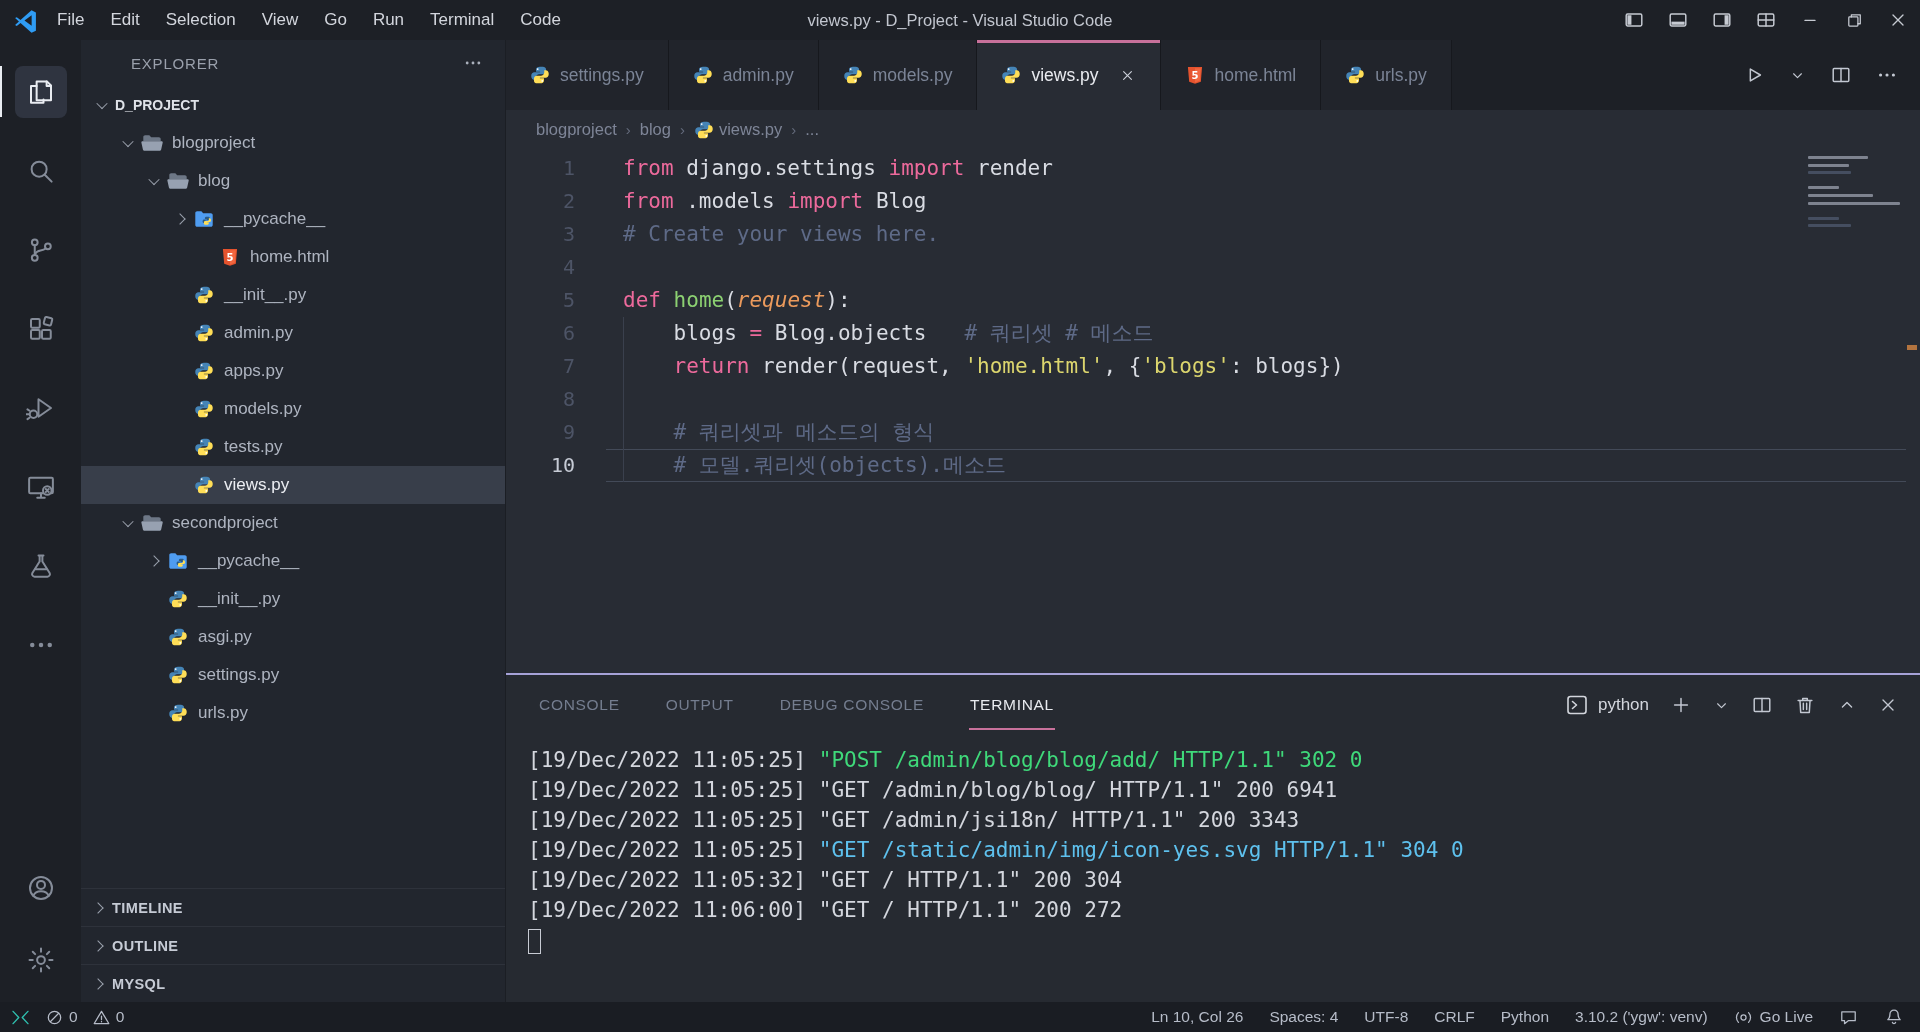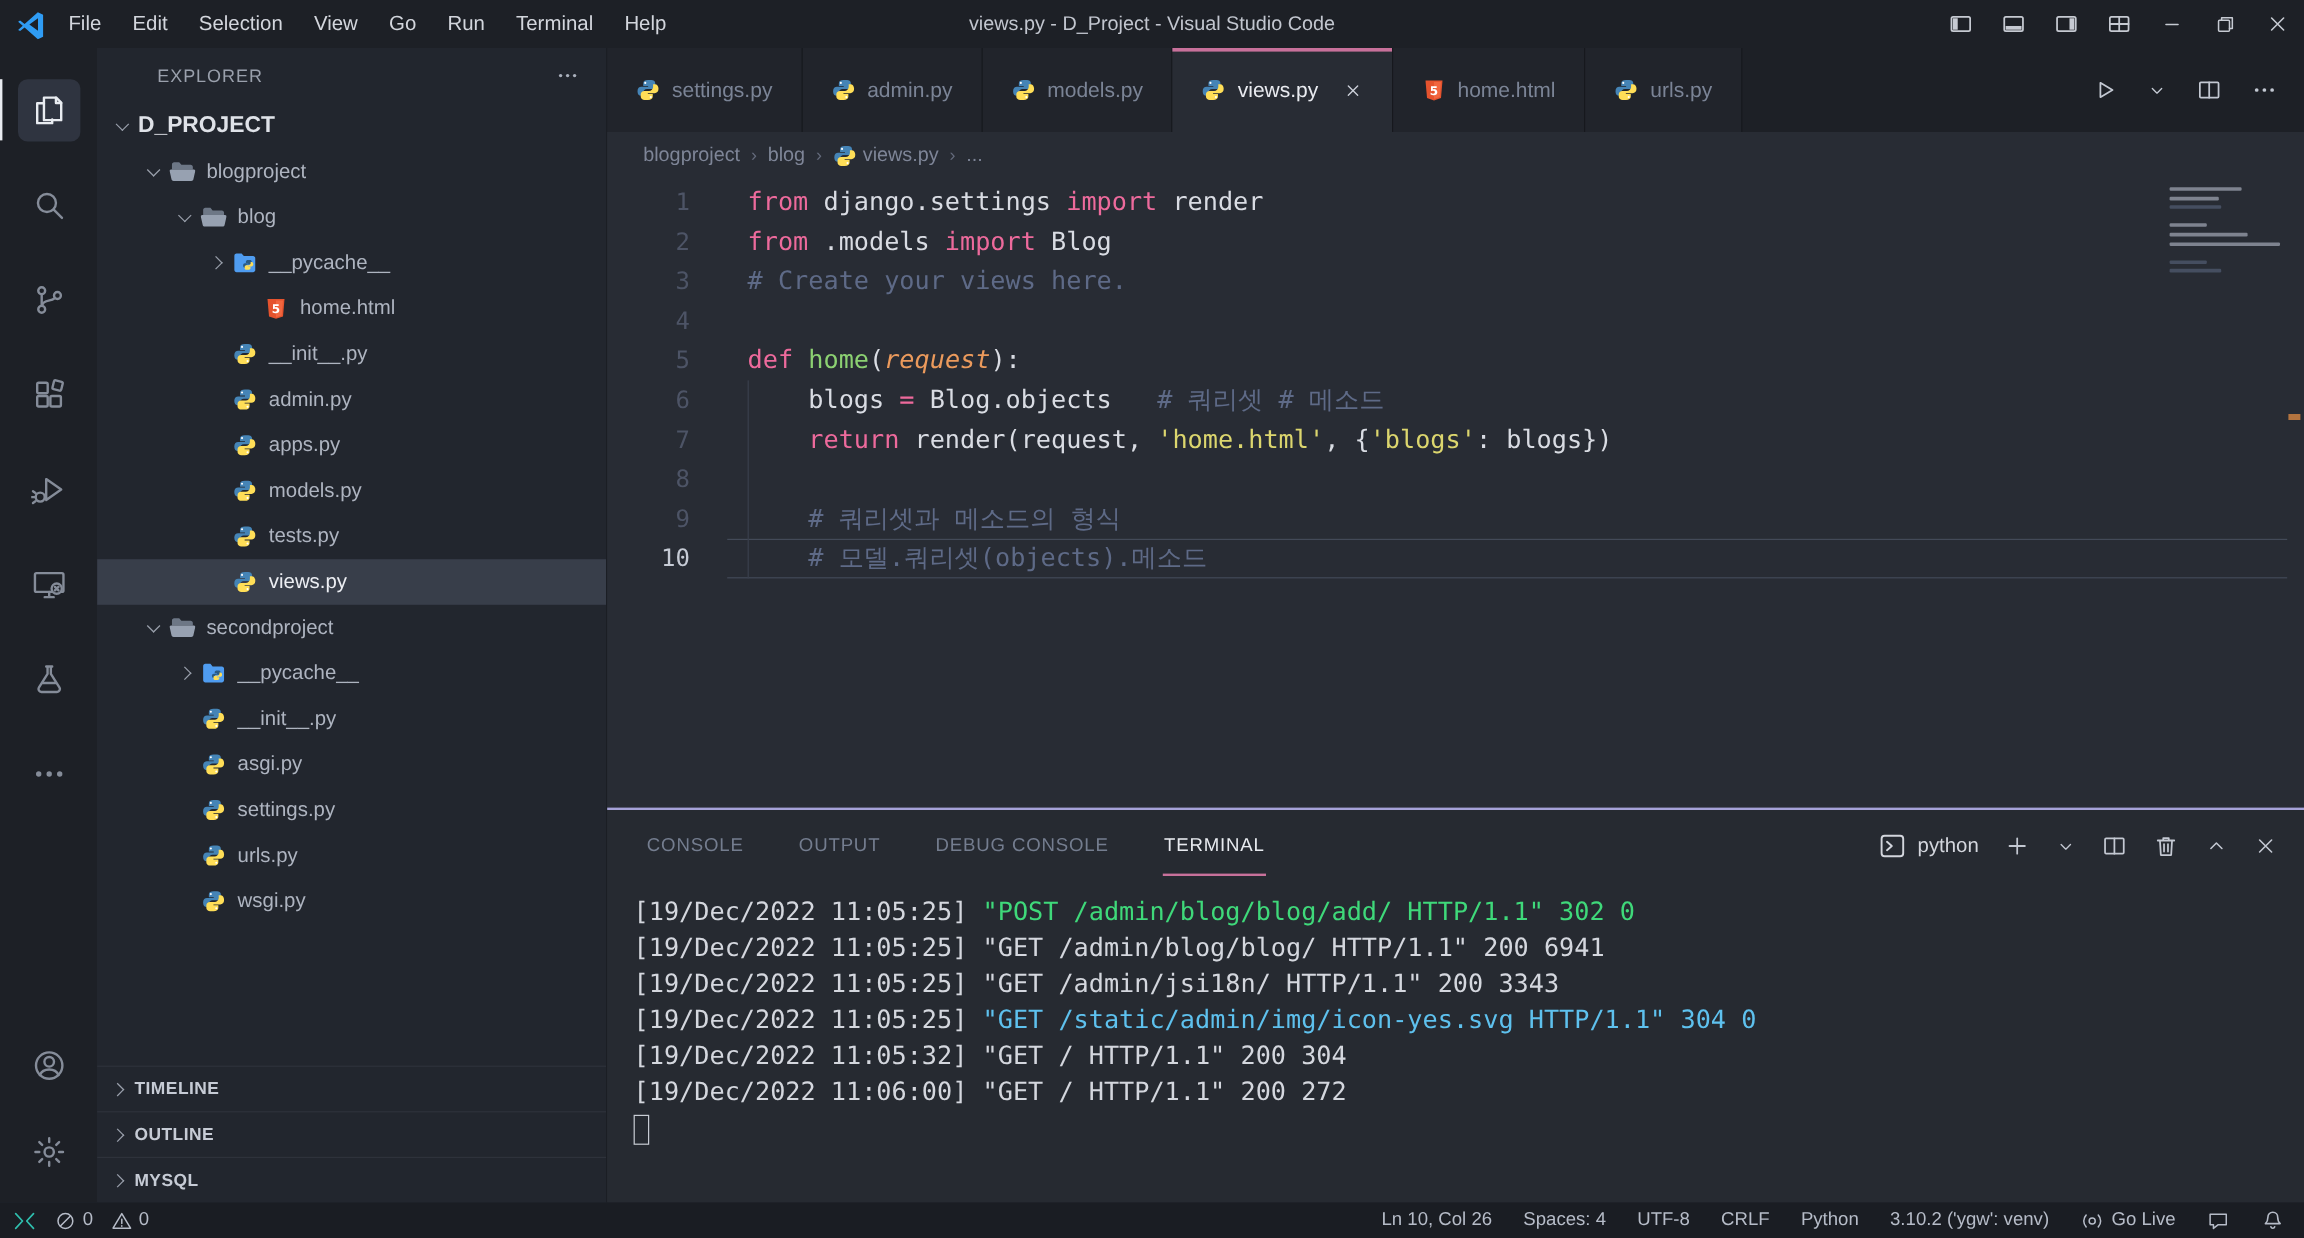--- a/index.html
+++ b/index.html
@@ -27,21 +27,21 @@
   .act-item.active{color:#e9ecf1;}
   .act-item.active::before{content:'';position:absolute;left:0;top:14px;bottom:14px;width:2px;background:#e9ecf1;}
   .act-item.active .box{background:#2f3440;}
   .act-bottom{margin-top:auto;display:flex;flex-direction:column;align-items:center;padding-bottom:6px;}
   .act-bottom .act-item{height:72px;}
 
   
   .sidebar{width:425px;background:#22262e;display:flex;flex-direction:column;flex:none;border-right:1px solid #1b1e24;}
   .sb-header{height:46px;flex:none;display:flex;align-items:center;padding:0 22px 0 50px;color:#9aa0ac;font-size:15px;letter-spacing:.8px;}
   .sb-header .more{margin-left:auto;color:#aab0bc;}
-  .sb-root{height:38px;flex:none;display:flex;align-items:center;padding-left:14px;font-weight:bold;font-size:19px;color:#dfe2e8;}
+  .sb-root{height:38px;flex:none;display:flex;align-items:center;padding-left:14px;font-weight:bold;font-size:14px;color:#dfe2e8;}
   .chev{width:8px;height:8px;border-right:1.6px solid #9aa0ac;border-bottom:1.6px solid #9aa0ac;flex:none;margin:0 9px 0 3px;}
   .chev.down{transform:rotate(45deg) translate(-1px,-1px);}
   .chev.right{transform:rotate(-45deg);}
   .chev.none{border:none;}
   .tree-row{height:38px;display:flex;align-items:center;font-size:17px;color:#aeb4c0;white-space:nowrap;}
   .tree-row.selected{background:#383e4a;color:#eceef3;}
   .tree-icon{width:22px;height:22px;margin-right:9px;flex:none;display:flex;align-items:center;justify-content:center;}
   .sb-sections{margin-top:auto;}
   .section-row{height:38px;display:flex;align-items:center;border-top:1px solid #2e323b;font-size:14.5px;font-weight:bold;letter-spacing:.4px;color:#c6cbd5;padding-left:10px;}
   .section-row .chev{margin-right:10px;}
@@ -115,21 +115,21 @@
         </svg>
     </span>
     <nav class="menubar" id="menubar">
         <span class="menu-item">File</span>
         <span class="menu-item">Edit</span>
         <span class="menu-item">Selection</span>
         <span class="menu-item">View</span>
         <span class="menu-item">Go</span>
         <span class="menu-item">Run</span>
         <span class="menu-item">Terminal</span>
-        <span class="menu-item">Help</span>
+        <span class="menu-item">Code</span>
       </nav>
     <div class="tb-title">views.py - D_Project - Visual Studio Code</div>
     <div class="tb-right" id="tb-right">
         <span class="tb-btn">
           <svg viewBox="0 0 24 24" width="22" height="22" fill="none" stroke="currentColor" stroke-width="1.6" stroke-linecap="round" stroke-linejoin="round">
             <rect x="3.5" y="5.5" width="17" height="13" rx="1.5"></rect>
             <rect x="4.8" y="6.8" width="4.4" height="10.4" fill="currentColor" stroke="none"></rect>
           </svg>
         </span>
         <span class="tb-btn">
@@ -466,32 +466,20 @@
             <span class="chev none"></span>
             <span class="tree-icon">
               <svg viewBox="0 0 48 48" width="20" height="20">
                 <path fill="#4584b6" d="M24 4c-5.8 0-9.5 2.4-9.5 6.3V16h9.8v1.6H10.6C6.4 17.6 3 20.6 3 26.4c0 5.8 2.9 9.3 7.2 9.3h3.6v-5.5c0-4.4 3.8-8 8.3-8h9.6c3.7 0 6.8-3.1 6.8-6.9v-5C38.5 6.2 34.7 4 30.9 4H24z"></path>
                 <circle cx="18.5" cy="9.8" r="2.1" fill="#fff"></circle>
                 <path fill="#ffde57" d="M24 44c5.8 0 9.5-2.4 9.5-6.3V32h-9.8v-1.6h13.7c4.2 0 7.6-3 7.6-8.8 0-5.8-2.9-9.3-7.2-9.3h-3.6v5.5c0 4.4-3.8 8-8.3 8h-9.6c-3.7 0-6.8 3.1-6.8 6.9v5C9.5 41.8 13.3 44 17.1 44H24z"></path>
                 <circle cx="29.5" cy="38.2" r="2.1" fill="#fff"></circle>
               </svg>
             </span>
             <span class="tree-label">urls.py</span>
-          </div>
-          <div class="tree-row" style="padding-left: 66px;">
-            <span class="chev none"></span>
-            <span class="tree-icon">
-              <svg viewBox="0 0 48 48" width="20" height="20">
-                <path fill="#4584b6" d="M24 4c-5.8 0-9.5 2.4-9.5 6.3V16h9.8v1.6H10.6C6.4 17.6 3 20.6 3 26.4c0 5.8 2.9 9.3 7.2 9.3h3.6v-5.5c0-4.4 3.8-8 8.3-8h9.6c3.7 0 6.8-3.1 6.8-6.9v-5C38.5 6.2 34.7 4 30.9 4H24z"></path>
-                <circle cx="18.5" cy="9.8" r="2.1" fill="#fff"></circle>
-                <path fill="#ffde57" d="M24 44c5.8 0 9.5-2.4 9.5-6.3V32h-9.8v-1.6h13.7c4.2 0 7.6-3 7.6-8.8 0-5.8-2.9-9.3-7.2-9.3h-3.6v5.5c0 4.4-3.8 8-8.3 8h-9.6c-3.7 0-6.8 3.1-6.8 6.9v5C9.5 41.8 13.3 44 17.1 44H24z"></path>
-                <circle cx="29.5" cy="38.2" r="2.1" fill="#fff"></circle>
-              </svg>
-            </span>
-            <span class="tree-label">wsgi.py</span>
           </div>
         </div>
       <div class="sb-sections" id="sections">
           <div class="section-row">
             <span class="chev right"></span>
             <span>TIMELINE</span>
           </div>
           <div class="section-row">
             <span class="chev right"></span>
             <span>OUTLINE</span>

